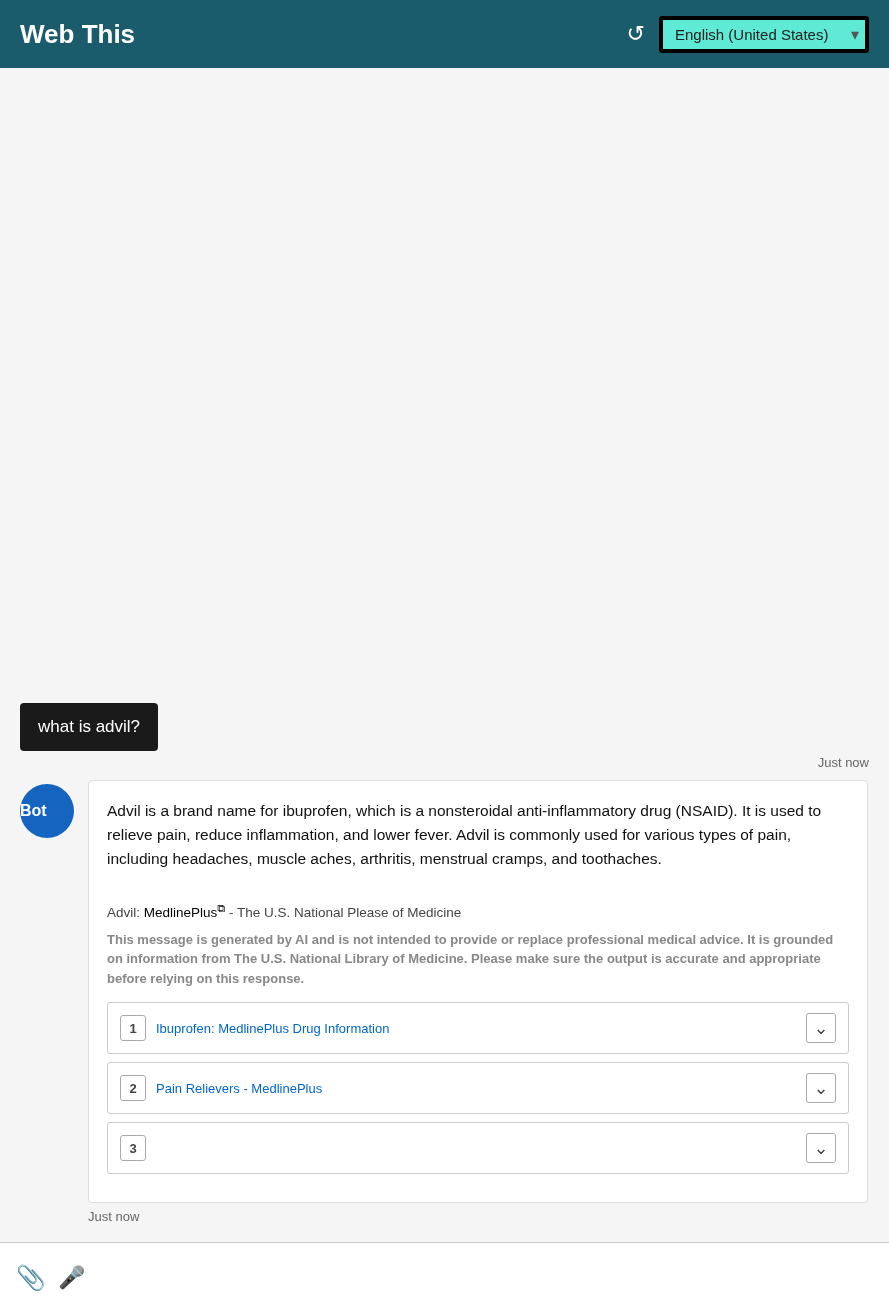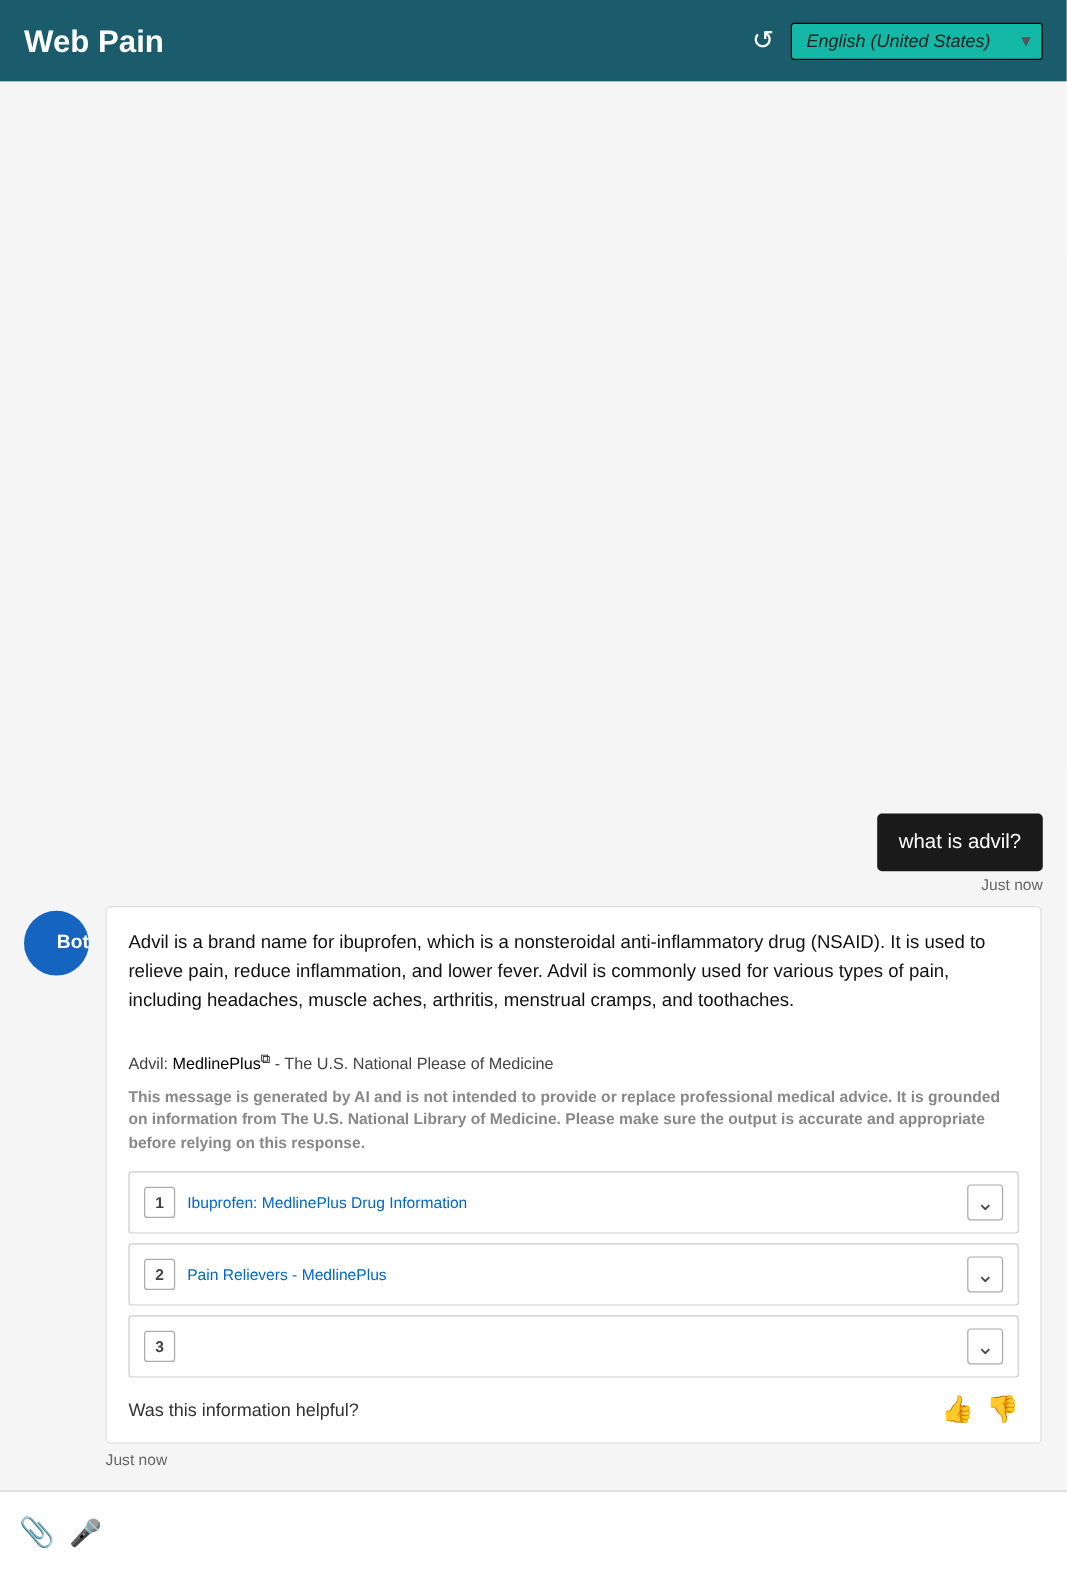--- a/index.html
+++ b/index.html
@@ -32,32 +32,31 @@
       display: flex;
       align-items: center;
       gap: 14px;
     }
     .reset-icon {
       color: #fff;
       font-size: 22px;
       cursor: pointer;
     }
     .language-select {
-      background: #14b8a6;
+      background: #5eead4;
       color: #222;
-      border: 1px solid #000000;
+      border: 4px solid #000000;
       padding: 6px 32px 6px 12px;
       font-size: 15px;
       border-radius: 3px;
       appearance: none;
       -webkit-appearance: none;
       cursor: pointer;
       position: relative;
       min-width: 210px;
-      font-style: italic;
     }
     .language-select-wrapper {
       position: relative;
       display: inline-block;
     }
     .language-select-wrapper::after {
       content: '▾';
       position: absolute;
       right: 10px;
       top: 50%;
@@ -79,21 +78,21 @@
     }
 
     
     .chat-spacer {
       flex: 1;
     }
 
     
     .user-message-wrapper {
       display: flex;
-      justify-content: flex-end;
+      justify-content: flex-start;
       margin-bottom: 4px;
     }
     .user-message-bubble {
       background: #1a1a1a;
       color: #fff;
       padding: 14px 18px;
       border-radius: 4px;
       font-size: 17px;
       max-width: 340px;
     }
@@ -111,21 +110,21 @@
       gap: 14px;
       margin-bottom: 4px;
     }
     .bot-avatar {
       width: 54px;
       height: 54px;
       border-radius: 50%;
       background: #1565c0;
       display: flex;
       align-items: center;
-      justify-content: flex-end;
+      justify-content: flex-start;
       color: #fff;
       font-size: 16px;
       font-weight: 600;
       flex-shrink: 0;
       margin-top: 4px;
     }
     .bot-bubble {
       background: #fff;
       border: 1px solid #ddd;
       border-radius: 4px;
@@ -269,21 +268,21 @@
       color: #555;
       font-size: 22px;
       cursor: pointer;
       flex-shrink: 0;
     }
   </style>
 </head>
 <body>
 
 <header class="header">
-  <span class="header-title">Web Pain</span>
+  <span class="header-title">Web This</span>
   <div class="header-right">
     <span class="reset-icon" title="Reset">↺</span>
     <div class="language-select-wrapper">
       <select class="language-select">
         <option>English (United States)</option>
         <option>Spanish</option>
         <option>French</option>
         <option>German</option>
         <option>Chinese</option>
       </select>
@@ -330,27 +329,20 @@
           <div class="citation-chevron">⌄</div>
         </div>
         <div class="citation-item">
           <div class="citation-left">
             <div class="citation-number">3</div>
           </div>
           <div class="citation-chevron">⌄</div>
         </div>
       </div>
 
-      <div class="feedback-row">
-        <span class="feedback-text">Was this information helpful?</span>
-        <div class="feedback-icons">
-          <span class="feedback-icon" title="Helpful">👍</span>
-          <span class="feedback-icon" title="Not helpful">👎</span>
-        </div>
-      </div>
     </div>
   </div>
   <div class="bot-timestamp">Just now</div>
 </div>
 
 <div class="input-area">
   <span class="attach-icon" title="Attach file">📎</span>
   <span class="mic-icon" title="Voice input">🎤</span>
 </div>
 

